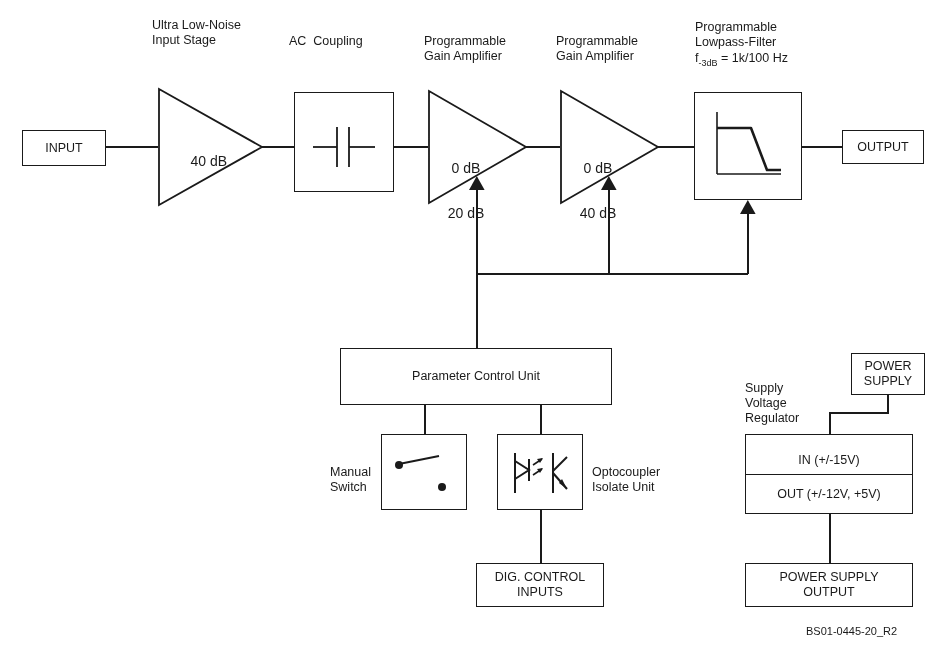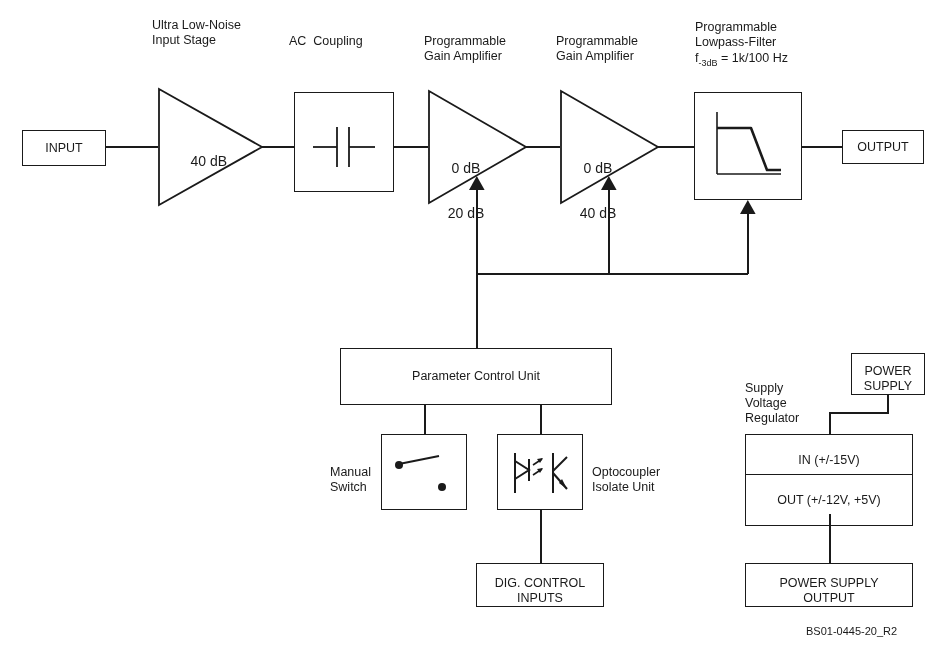--- a/index.html
+++ b/index.html
@@ -56,21 +56,21 @@
   }
   .corner-id {
     position: absolute;
     font-size: 11px;
     color: #1a1a1a;
   }
   .stack {
     display: flex;
     flex-direction: column;
     align-items: center;
-    justify-content: flex-end;
+    justify-content: center;
   }
 </style>
 </head>
 <body>
 
 <div id="sheet">
 
   <div class="lbl" style="left:152px; top:18px; width:130px;">Ultra Low-Noise
 Input Stage</div>
 
@@ -217,21 +217,21 @@
   <div class="wire h" style="left:829px; top:412px; width:60px;"></div>
   <div class="wire v" style="left:829px; top:412px; height:22px;"></div>
 
   <div class="lbl" style="left:745px; top:381px; width:90px; text-align:left;">Supply
 Voltage
 Regulator</div>
 
   <div class="box" style="left:745px; top:434px; width:168px; height:52px;">
     <span>IN (+/-15V)</span>
   </div>
-  <div class="box" style="left:745px; top:474px; width:168px; height:52px;">
+  <div class="box" style="left:745px; top:474px; width:168px; height:40px;">
     <span>OUT (+/-12V, +5V)</span>
   </div>
 
   <div class="wire v" style="left:829px; top:514px; height:49px;"></div>
 
   <div class="box stack" style="left:745px; top:563px; width:168px; height:44px;">
     <span style="white-space:pre;">POWER SUPPLY
 OUTPUT</span>
   </div>
 

